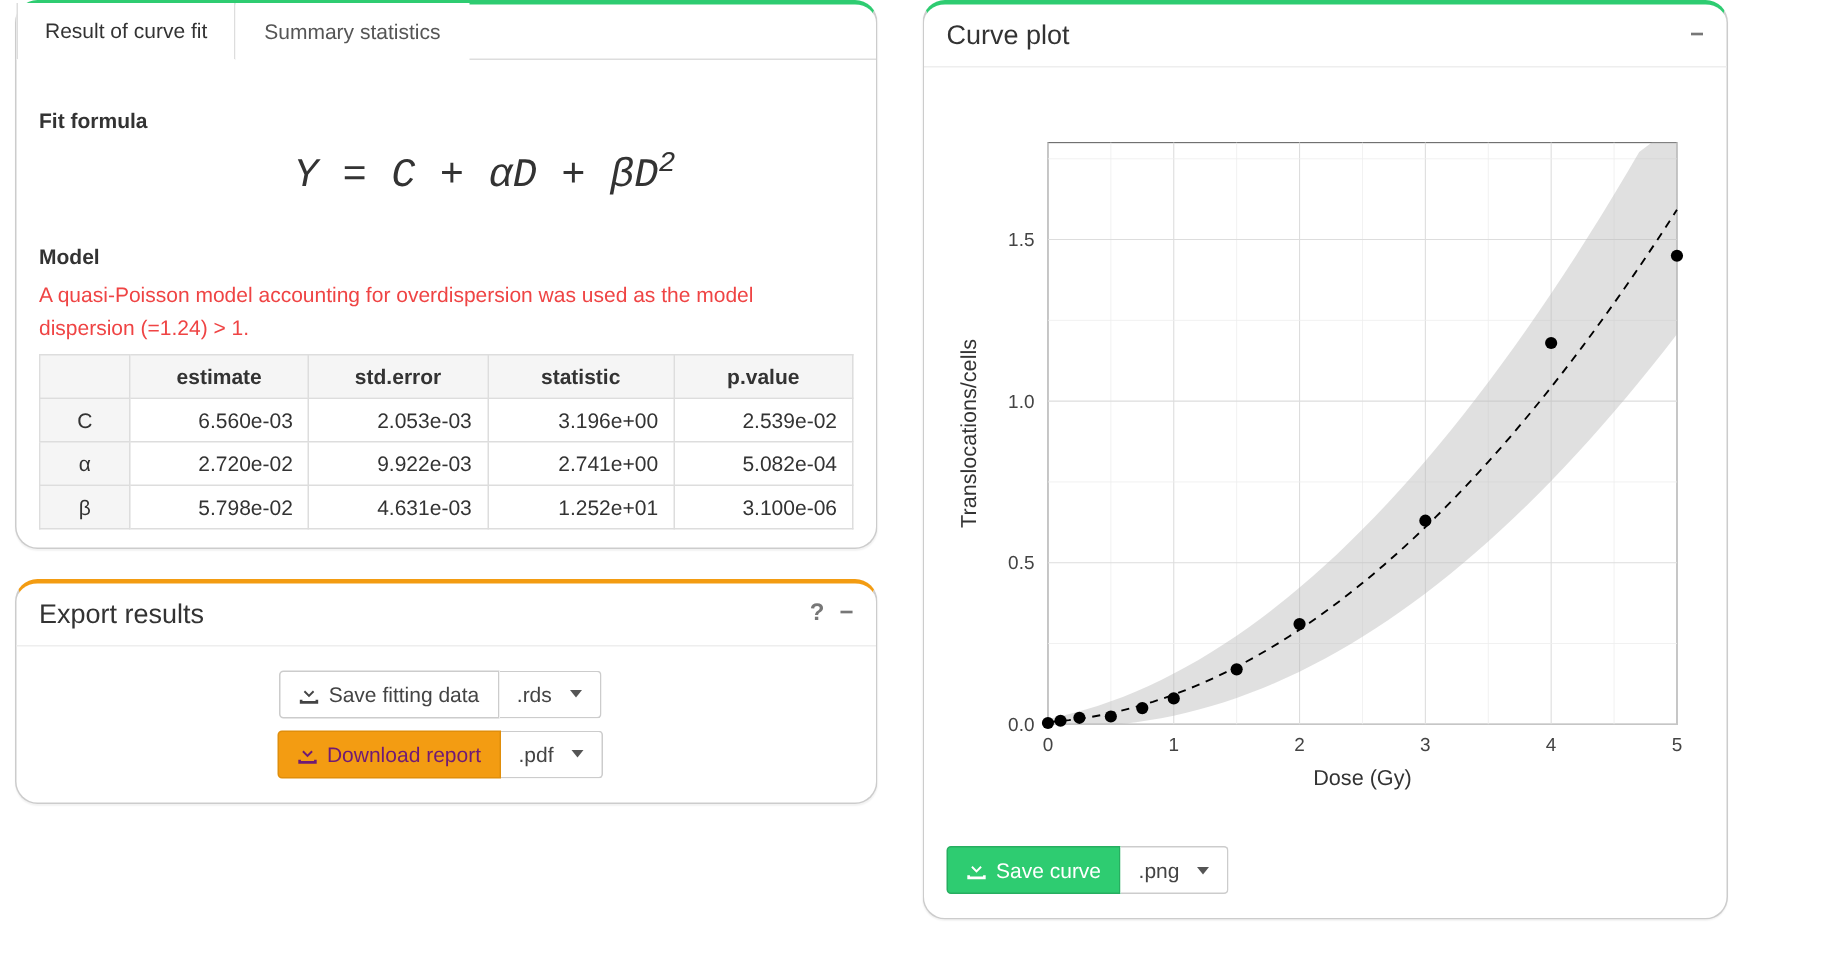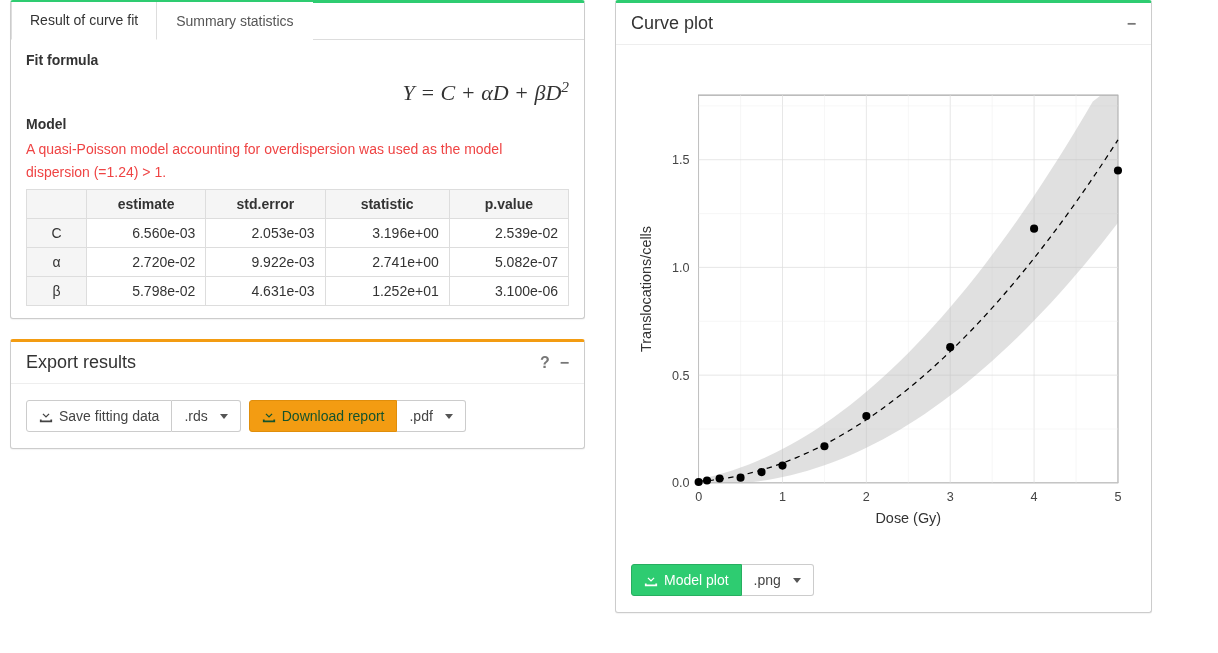--- a/index.html
+++ b/index.html
@@ -1,51 +1,51 @@
 <!DOCTYPE html>
 <html><head>
 <meta charset="utf-8">
 <style>
   html,body{margin:0;padding:0;font-family:"Helvetica Neue",Helvetica,Arial,sans-serif;font-size:14px;color:#333;background:#fff}
   *{box-sizing:border-box}
   .wrap{display:flex;gap:30px;padding:0 10px 10px;width:1218px}
   .col-left{width:575px;display:flex;flex-direction:column;gap:20px}
   .col-right{width:537px}
-  .box{border:1px solid #ccc;border-radius:3px;background:#fff;box-shadow:0 1px 1px rgba(0,0,0,.05)}
+  .box{border:1px solid #ccc;border-radius:15px;background:#fff;box-shadow:0 1px 1px rgba(0,0,0,.05)}
   .box-top-green{border-top:3px solid #2ecc71}
   .box-top-orange{border-top:3px solid #f39c12}
   .box-header{padding:10px 15px;display:flex;align-items:center;justify-content:space-between;border-bottom:1px solid #eee}
   .box-header h3{margin:0;font-size:18px;font-weight:500;color:#333}
   .box-tools{display:flex;gap:10px;color:#777;font-size:16px}
   .box-tools span{cursor:pointer}
   .box-body{padding:12px 15px}
   .tabs{display:flex;border-bottom:1px solid #ddd;margin-top:-1px}
   .tab{padding:10px 18px;cursor:pointer;color:#555;background:#fff;border:1px solid transparent;margin-bottom:-1px}
   .tab.active{border:1px solid #ddd;border-bottom-color:#fff;border-top:0;color:#333}
   .tab.inactive{color:#555}
-  .section-label{font-weight:700;margin:0 0 6px}
-  .formula{font-family:Liberation Serif, serif;font-size:22px;font-style:italic;text-align:right;padding:4px 0 10px 170px}
+  .section-label{font-weight:700;margin:20px 0 6px}
+  .formula{font-family:Liberation Mono, monospace;font-size:27px;font-style:italic;text-align:left;padding:4px 0 10px 170px}
   .formula sup{font-size:.7em}
   .desc{line-height:1.6;color:#ef4444}
   table.coef{border-collapse:collapse;width:100%;margin-top:6px}
   table.coef th,table.coef td{border:1px solid #ddd;padding:6px 10px;text-align:right}
   table.coef th{background:#f5f5f5;font-weight:700;text-align:center}
   table.coef th:first-child{width:60px}
   table.coef td:first-child,table.coef th:first-child{text-align:center;background:#f5f5f5}
   .btn{display:inline-flex;align-items:center;gap:6px;padding:7px 12px;border:1px solid #ccc;border-radius:3px;background:#fff;cursor:pointer;font-size:14px;vertical-align:middle}
   .btn-default{background:#fff;color:#444}
-  .btn-orange{background:#f39c12;border-color:#e08e0b;color:#14532d}
+  .btn-orange{background:#f39c12;border-color:#e08e0b;color:#701a75}
   .btn-green{background:#2ecc71;border-color:#27ae60;color:#fff}
   .btn-group{display:inline-flex;margin:4px 8px 4px 0}
   .btn-group .btn:first-child{border-top-right-radius:0;border-bottom-right-radius:0}
   .btn-group .btn.drop{border-left:0;border-top-left-radius:0;border-bottom-left-radius:0;background:#fff;color:#444}
   .caret{width:0;height:0;border-left:4px solid transparent;border-right:4px solid transparent;border-top:5px solid #555;display:inline-block;margin-left:6px}
   svg.icon{width:14px;height:14px;fill:currentColor}
   .plot-area{width:100%;height:500px}
-  .export-row{display:flex;flex-direction:row;align-items:center}
+  .export-row{display:flex;flex-direction:column;align-items:center}
 </style>
 </head>
 <body>
 
 <div class="wrap">
   <div class="col-left">
 
     <div class="box box-top-green">
       <div class="tabs">
         <div class="tab active">Result of curve fit</div>
@@ -72,21 +72,21 @@
                 <td>6.560e-03</td>
                 <td>2.053e-03</td>
                 <td>3.196e+00</td>
                 <td>2.539e-02</td>
               </tr>
               <tr>
                 <td>α</td>
                 <td>2.720e-02</td>
                 <td>9.922e-03</td>
                 <td>2.741e+00</td>
-                <td>5.082e-07</td>
+                <td>5.082e-04</td>
               </tr>
               <tr>
                 <td>β</td>
                 <td>5.798e-02</td>
                 <td>4.631e-03</td>
                 <td>1.252e+01</td>
                 <td>3.100e-06</td>
               </tr>
             </tbody>
         </table>
@@ -185,21 +185,21 @@
             <text x="65" y="211.11111111111111" text-anchor="end" font-size="14" fill="#444">1.0</text>
             <text x="65" y="91.66666666666669" text-anchor="end" font-size="14" fill="#444">1.5</text>
             <text x="307.5" y="490" text-anchor="middle" font-size="16" fill="#333">Dose (Gy)</text>
             <text x="0" y="0" text-anchor="middle" font-size="16" fill="#333" transform="translate(22,230) rotate(-90)">Translocations/cells</text>
           </svg>
         <div class="btn-group" style="margin-top:4px">
           <button class="btn btn-green">
             <svg class="icon" viewBox="0 0 16 16">
                 <path d="M8 0v8L5 5 4 6l4 4 4-4-1-1-3 3V0H8zM1 12v3h14v-3h-2v1H3v-1H1z"></path>
               </svg>
-            <span>Model plot</span>
+            <span>Save curve</span>
           </button>
           <button class="btn drop">
             <span>.png</span>
             <span class="caret"></span>
           </button>
         </div>
       </div>
     </div>
   </div>
 </div>

